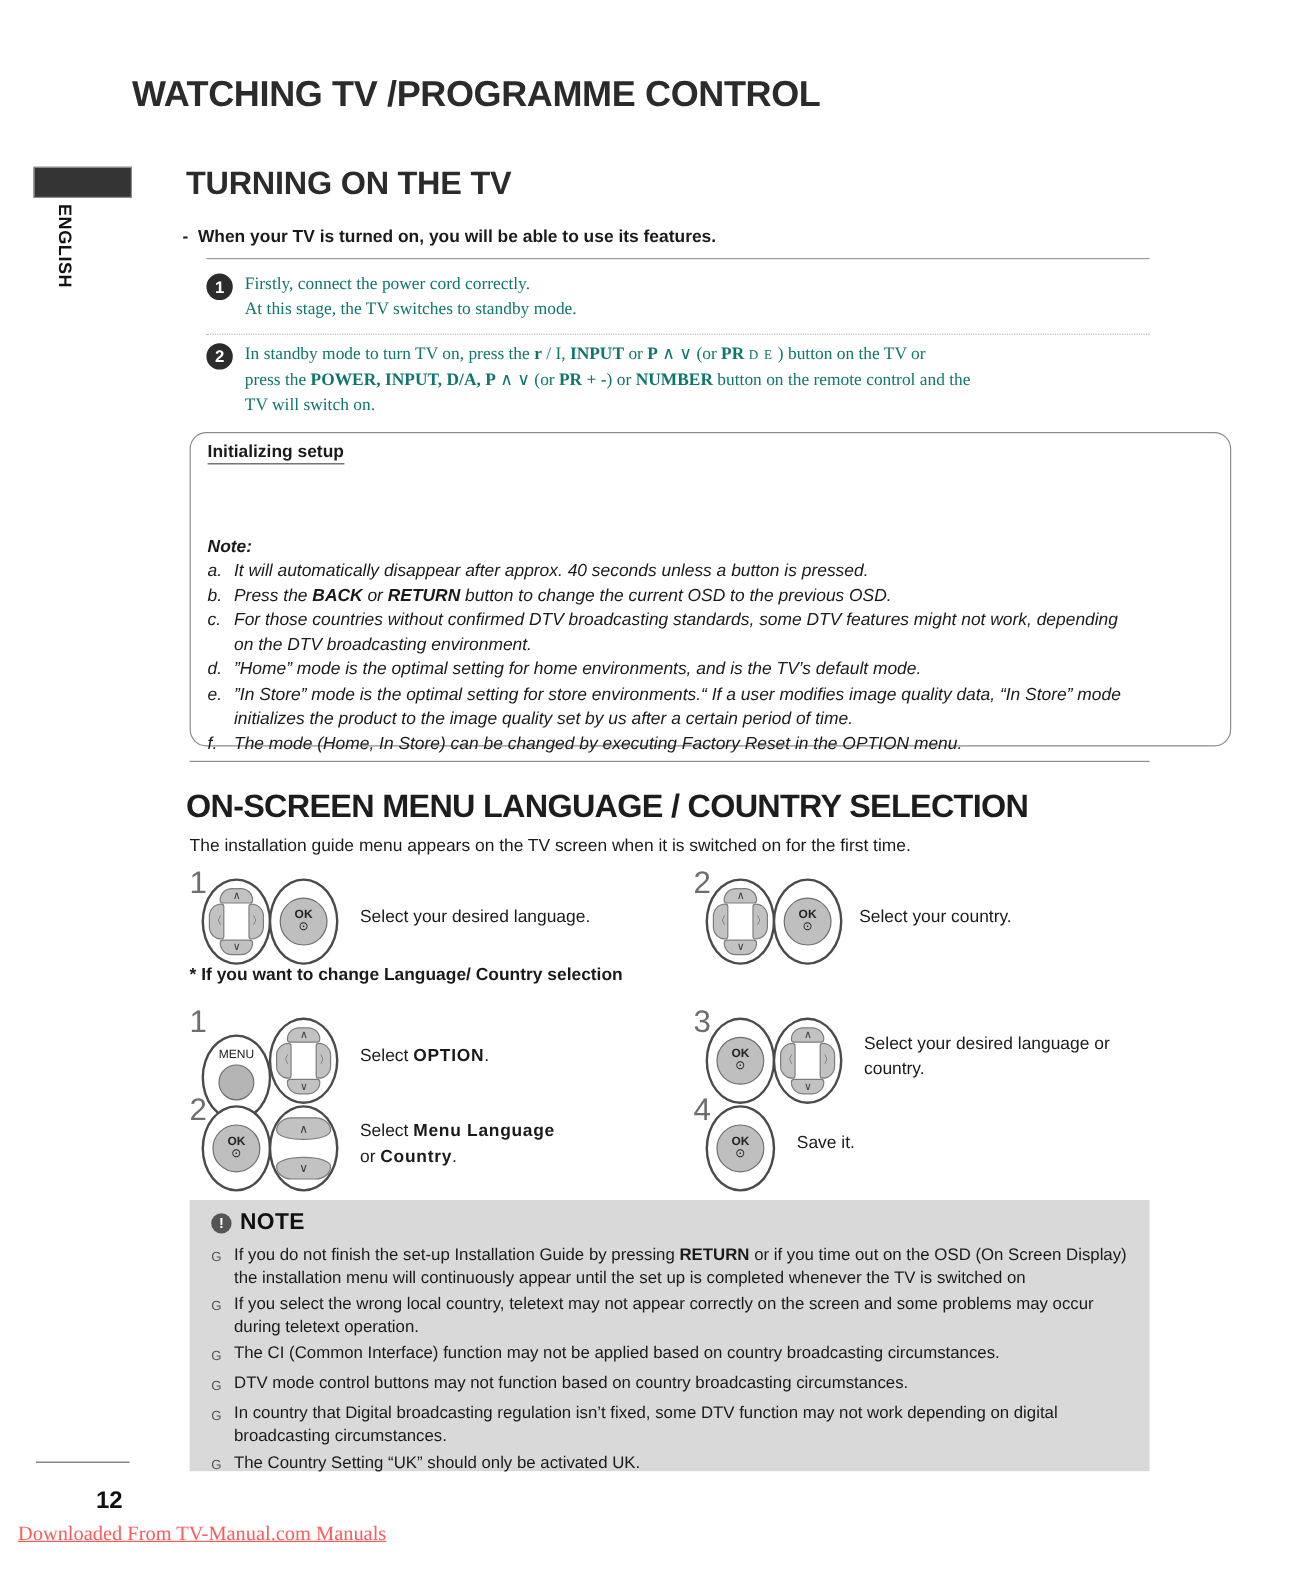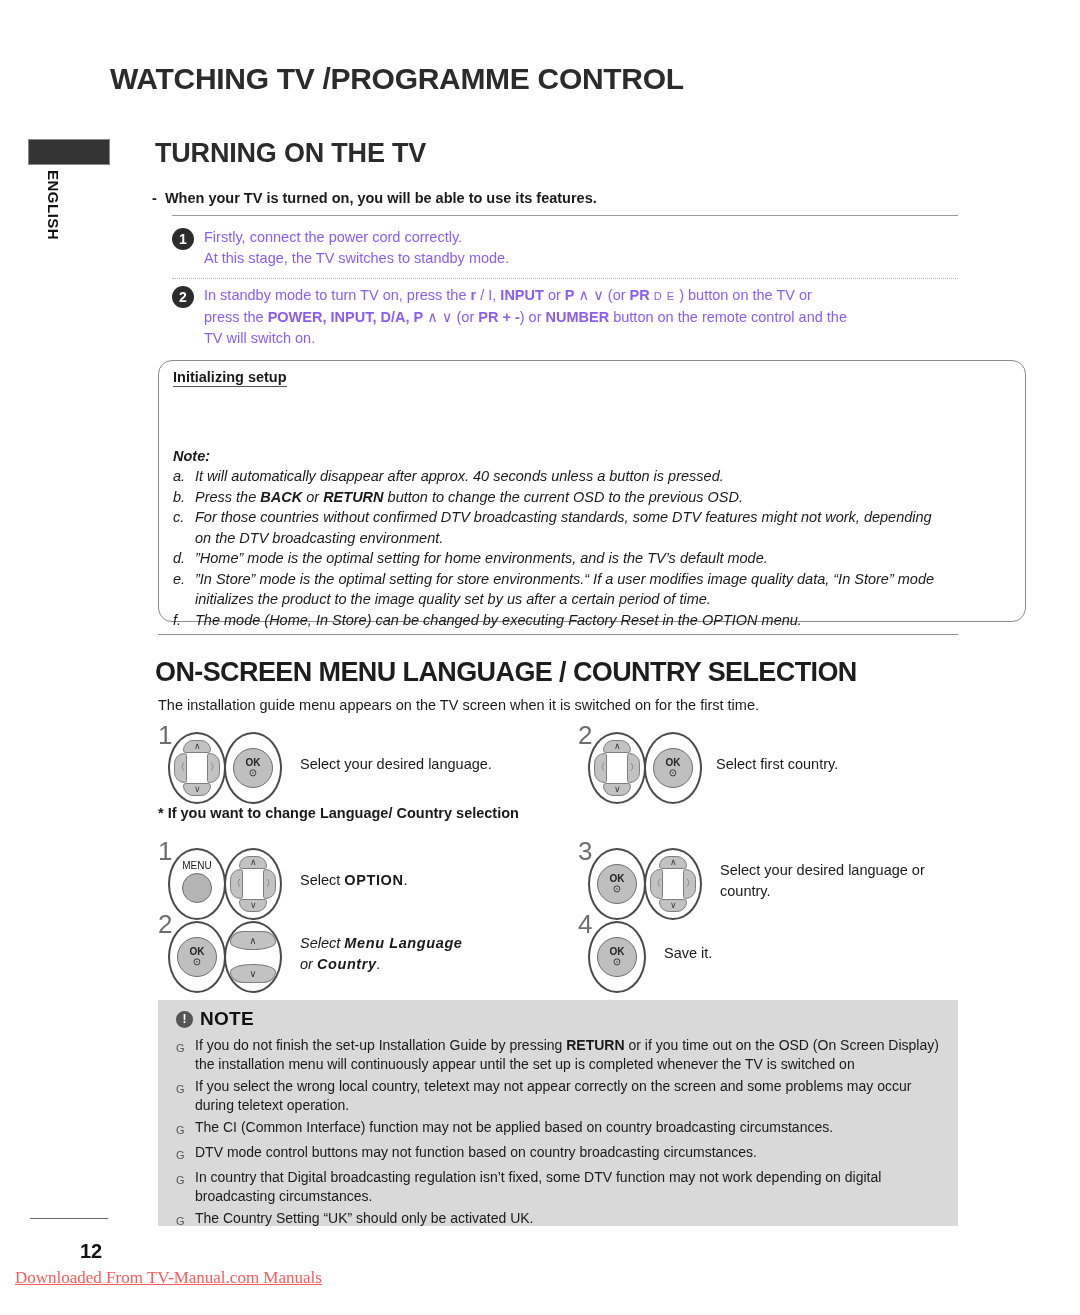--- a/index.html
+++ b/index.html
@@ -34,21 +34,21 @@
   .intro-line { position:absolute; left:152px; top:190px; font-size:14.5px;
                 font-weight:700; color:#1a1a1a; }
   .hr-thin { position:absolute; left:172px; width:786px; border-top:1px solid #9b9b9b; }
   .hr-dot  { position:absolute; left:172px; width:786px; border-top:1px dotted #b5b5b5; }
 
   
   .step { position:absolute; display:flex; gap:10px; }
   .circ-num { width:22px; height:22px; border-radius:50%; background:#2c2c2c;
               color:#fff; font-size:14px; font-weight:700; flex:0 0 22px;
               display:flex; align-items:center; justify-content:center; margin-top:1px; }
-  .step-text { font-size:14.5px; line-height:21px; color:#8b5cf6; max-width:760px; }
+  .step-text { font-size:14.5px; line-height:21px; color:#0f766e; max-width:760px;font-family:Liberation Serif, serif; }
   .step-text b { font-weight:700; }
   .sm { font-size:11px; letter-spacing:1px; }
 
   
   .init-box { position:absolute; left:158px; top:360px; width:868px; height:262px;
               border:1.6px solid #8c8c8c; border-radius:14px; background:#fff; }
   .init-head { position:absolute; left:14px; top:8px; font-size:14.5px; font-weight:700;
                border-bottom:1.4px solid #555; padding-bottom:1px; }
   .init-body { position:absolute; left:14px; top:38px; width:772px; font-size:14.5px;
                line-height:21px; text-align:justify; }
@@ -246,28 +246,28 @@
         <div class="glyph" style="left:2px; top:23px;">〈</div>
         <div class="glyph" style="left:36px; top:23px;">〉</div>
       </div>
     </div>
     <div class="keyoval" style="left:66px; top:6px;">
       <div class="okbtn">
         <div class="ok">OK</div>
         <div class="dot">⊙</div>
       </div>
     </div>
-    <div class="keylabel" style="left:138px; top:28px;">Select first country.</div>
+    <div class="keylabel" style="left:138px; top:28px;">Select your country.</div>
   </div>
 
   <div class="star-line">* If you want to change Language/ Country selection</div>
 
   <div class="keygroup" style="left:158px; top:842px; width:420px; height:70px;">
     <div class="bignum" style="left:0px; top:-6px;">1</div>
-    <div class="keyoval" style="left:10px; top:6px;">
+    <div class="keyoval" style="left:10px; top:20px;">
       <div class="menutxt">MENU</div>
       <div class="menubtn"></div>
     </div>
     <div class="keyoval" style="left:66px; top:6px;">
       <div class="ring">
         <div class="seg up"></div>
         <div class="seg down"></div>
         <div class="seg left"></div>
         <div class="seg right"></div>
         <div class="glyph" style="left:20px; top:2px;">∧</div>
@@ -288,21 +288,21 @@
       </div>
     </div>
     <div class="keyoval" style="left:66px; top:6px;">
       <div class="ring2">
         <div class="seg up"></div>
         <div class="seg down"></div>
         <div class="glyph" style="top:4px;">∧</div>
         <div class="glyph" style="top:37px;">∨</div>
       </div>
     </div>
-    <div class="keylabel" style="left:142px; top:18px;font-style:italic;">
+    <div class="keylabel" style="left:142px; top:18px;">
       <div><span>Select </span><b class="spaced">Menu Language</b></div>
       <div><span>or </span><b class="spaced">Country</b><span>.</span></div>
     </div>
   </div>
 
   <div class="keygroup" style="left:578px; top:842px; width:400px; height:70px;">
     <div class="bignum" style="left:0px; top:-6px;">3</div>
     <div class="keyoval" style="left:10px; top:6px;">
       <div class="okbtn">
         <div class="ok">OK</div>

